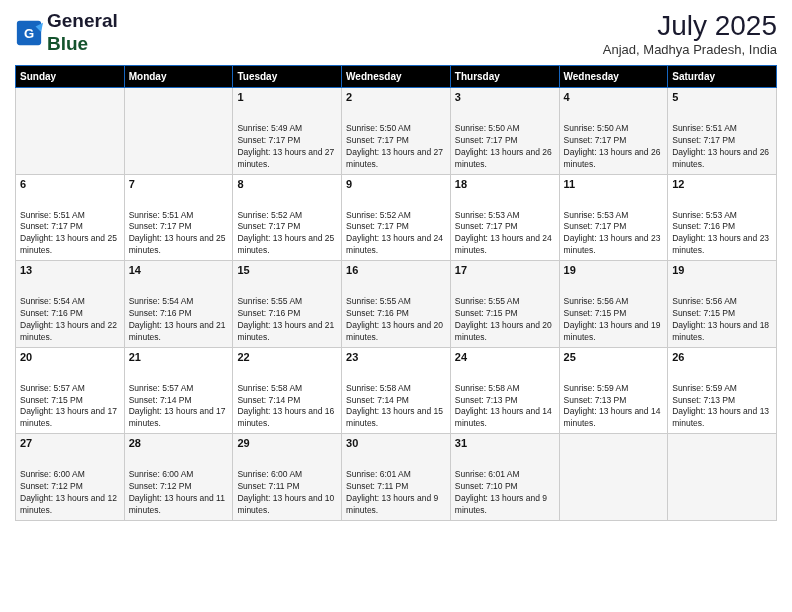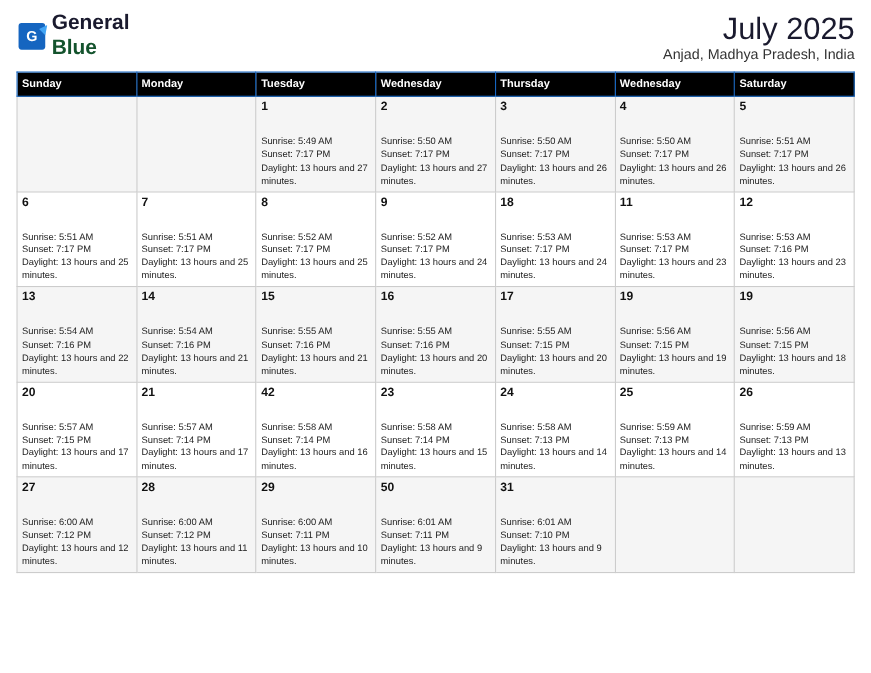--- a/index.html
+++ b/index.html
@@ -257,21 +257,21 @@
 Sunset: 7:15 PM
 Daylight: 13 hours and 17 minutes.</div>
           </td>
           <td>
             <div class="day-num">21</div>
             <div class="day-detail" style="white-space: pre-line;">Sunrise: 5:57 AM
 Sunset: 7:14 PM
 Daylight: 13 hours and 17 minutes.</div>
           </td>
           <td>
-            <div class="day-num">42</div>
+            <div class="day-num">22</div>
             <div class="day-detail" style="white-space: pre-line;">Sunrise: 5:58 AM
 Sunset: 7:14 PM
 Daylight: 13 hours and 16 minutes.</div>
           </td>
           <td>
             <div class="day-num">23</div>
             <div class="day-detail" style="white-space: pre-line;">Sunrise: 5:58 AM
 Sunset: 7:14 PM
 Daylight: 13 hours and 15 minutes.</div>
           </td>
@@ -307,21 +307,21 @@
 Sunset: 7:12 PM
 Daylight: 13 hours and 11 minutes.</div>
           </td>
           <td>
             <div class="day-num">29</div>
             <div class="day-detail" style="white-space: pre-line;">Sunrise: 6:00 AM
 Sunset: 7:11 PM
 Daylight: 13 hours and 10 minutes.</div>
           </td>
           <td>
-            <div class="day-num">50</div>
+            <div class="day-num">30</div>
             <div class="day-detail" style="white-space: pre-line;">Sunrise: 6:01 AM
 Sunset: 7:11 PM
 Daylight: 13 hours and 9 minutes.</div>
           </td>
           <td>
             <div class="day-num">31</div>
             <div class="day-detail" style="white-space: pre-line;">Sunrise: 6:01 AM
 Sunset: 7:10 PM
 Daylight: 13 hours and 9 minutes.</div>
           </td>

